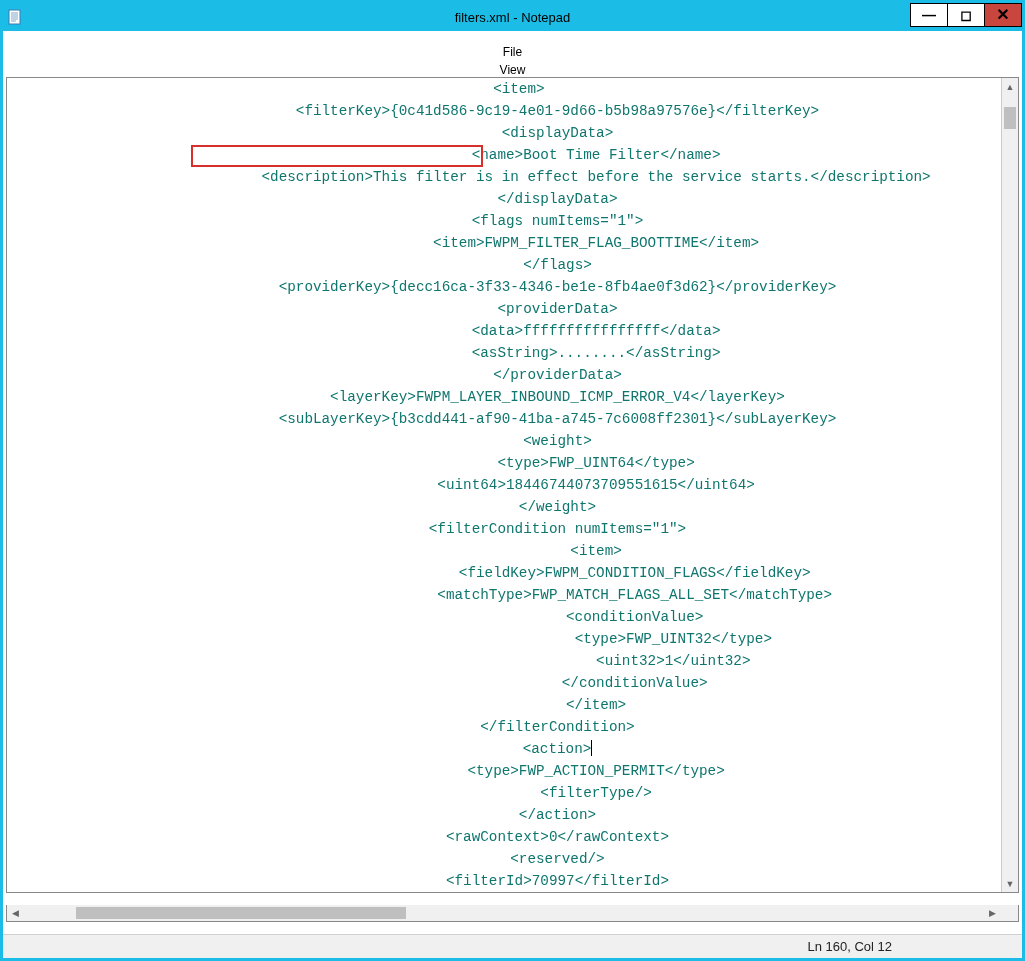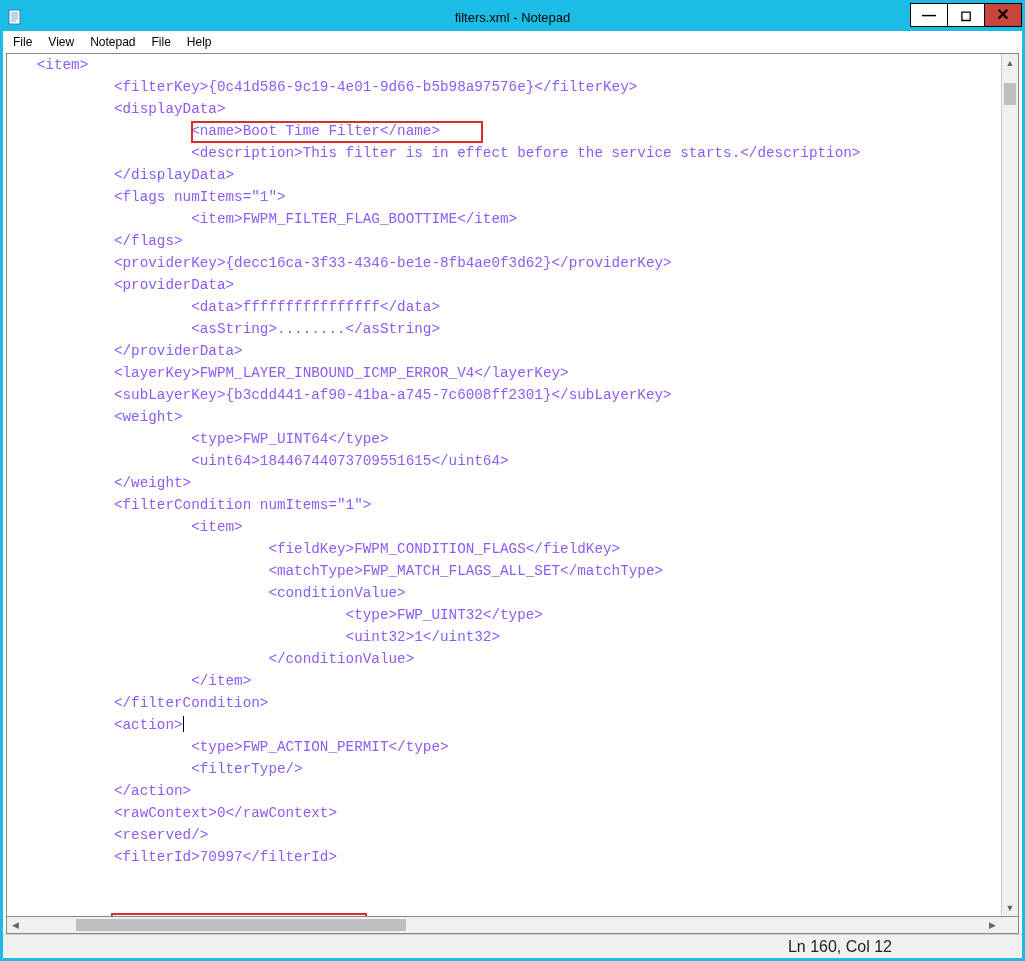--- a/index.html
+++ b/index.html
@@ -8,21 +8,21 @@
     width: 1025px; height: 961px;
     font-family: "Segoe UI", Tahoma, sans-serif;
     font-size: 12px;
     background: #fff;
     overflow: hidden;
   }
   .window {
     width: 1025px; height: 961px;
     border: 3px solid #1bbde6;
     background: #fff;
-    display: flex; flex-direction: column;
+    display: flex; flex-direction: column; gap: 12px;
   }
   .titlebar {
     height: 28px;
     background: #1bbde6;
     display: flex;
     align-items: center;
     position: relative;
     color: #000;
   }
   .titlebar-icon {
@@ -61,20 +61,21 @@
   }
   .menubar {
     height: 22px;
     background:#fff;
     display:flex;
     align-items:center;
     padding:0 2px;
     border-bottom: 0;
     font-size:12px;
     color:#000;
+    flex-direction:column;
   }
   .menu-item {
     padding: 2px 8px;
   }
   .client {
     flex:1;
     border:1px solid #888;
     margin:0 3px 0 3px;
     display:flex;
     min-height:0;
@@ -82,22 +83,23 @@
     position:relative;
   }
   .editor {
     flex:1;
     font-family: Consolas, "Courier New", monospace;
     font-size: 14.3px;
     line-height: 22px;
     white-space: pre;
     overflow:hidden;
     padding: 0 0 0 4px;
-    color:#8b5cf6;
+    color:#0f766e;
     position:relative;
+    text-align:center;
   }
   .vscroll {
     width:17px;
     background:#f0f0f0;
     border-left:1px solid #ccc;
     display:flex; flex-direction:column;
   }
   .v-arrow {
     height:17px;
     display:flex; align-items:center; justify-content:center;
@@ -130,21 +132,21 @@
     background:#bfbfbf;
   }
   .h-corner { width:17px; background:#f0f0f0; }
   .statusbar {
     height:24px;
     background:#f0f0f0;
     border-top:1px solid #d0d0d0;
     margin:0 0 0 0;
     display:flex;
     align-items:center;
-    font-size:16px;
+    font-size:13px;
     color:#222;
   }
   .status-cell {
     margin-left:auto;
     padding-right: 130px;
   }
   .highlight-box {
     position:absolute;
     border:2px solid #d6302d;
     pointer-events:none;

